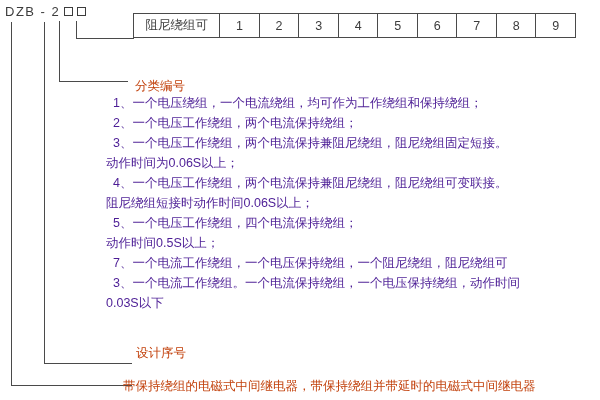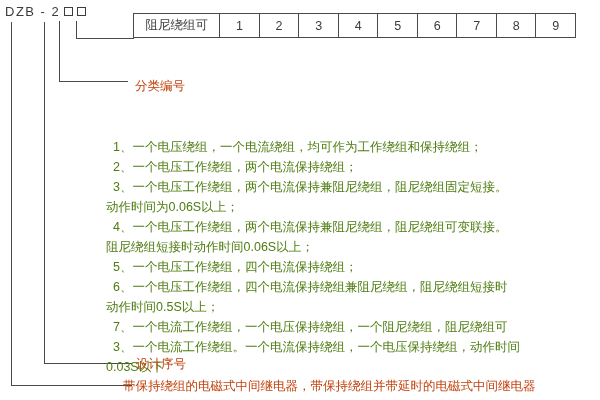--- a/index.html
+++ b/index.html
@@ -36,26 +36,26 @@
   }
   .contact-table td {
     border:1.5px solid #4a4a4a; height:23px; padding:0 2px;
     text-align:center; vertical-align:middle;
     font-size:12.5px; color:#3c3c3c; width:40px;
   }
   .contact-table td.lab { width:95px; }
   
   .ann { position:absolute; font-size:12.5px; color:#c2410c; white-space:nowrap; }
   .ann-classification { left:135px; top:78px; }
-  .ann-design         { left:136px; top:356px; }
+  .ann-design         { left:136px; top:345px; }
   .ann-relay-type     { left:123px; top:378px; }
   
   .classification-list {
     position:absolute; left:106px; top:93px; width:492px;
-    font-size:12.5px; line-height:20px; color:#4d7c0f;margin-top:44px;
+    font-size:12.5px; line-height:20px; color:#4c1d95;
   }
   .classification-list .line { white-space:nowrap; }
   .classification-list .num { padding-left:7px; }
 </style>
 </head>
 <body>
 
 <div class="canvas">
 
   <div class="model-code">
@@ -89,21 +89,20 @@
   <div class="ann ann-classification">分类编号</div>
 
   <div class="classification-list">
       <div class="line num">1、一个电压绕组，一个电流绕组，均可作为工作绕组和保持绕组；</div>
       <div class="line num">2、一个电压工作绕组，两个电流保持绕组；</div>
       <div class="line num">3、一个电压工作绕组，两个电流保持兼阻尼绕组，阻尼绕组固定短接。</div>
       <div class="line">动作时间为0.06S以上；</div>
       <div class="line num">4、一个电压工作绕组，两个电流保持兼阻尼绕组，阻尼绕组可变联接。</div>
       <div class="line">阻尼绕组短接时动作时间0.06S以上；</div>
       <div class="line num">5、一个电压工作绕组，四个电流保持绕组；</div>
-      <div class="line num">6、一个电压工作绕组，四个电流保持绕组兼阻尼绕组，阻尼绕组短接时</div>
       <div class="line">动作时间0.5S以上；</div>
       <div class="line num">7、一个电流工作绕组，一个电压保持绕组，一个阻尼绕组，阻尼绕组可</div>
       <div class="line num">3、一个电流工作绕组。一个电流保持绕组，一个电压保持绕组，动作时间</div>
       <div class="line">0.03S以下</div>
     </div>
 
   <div class="ann ann-design">设计序号</div>
 
   <div class="ann ann-relay-type">带保持绕组的电磁式中间继电器，带保持绕组并带延时的电磁式中间继电器</div>
 

